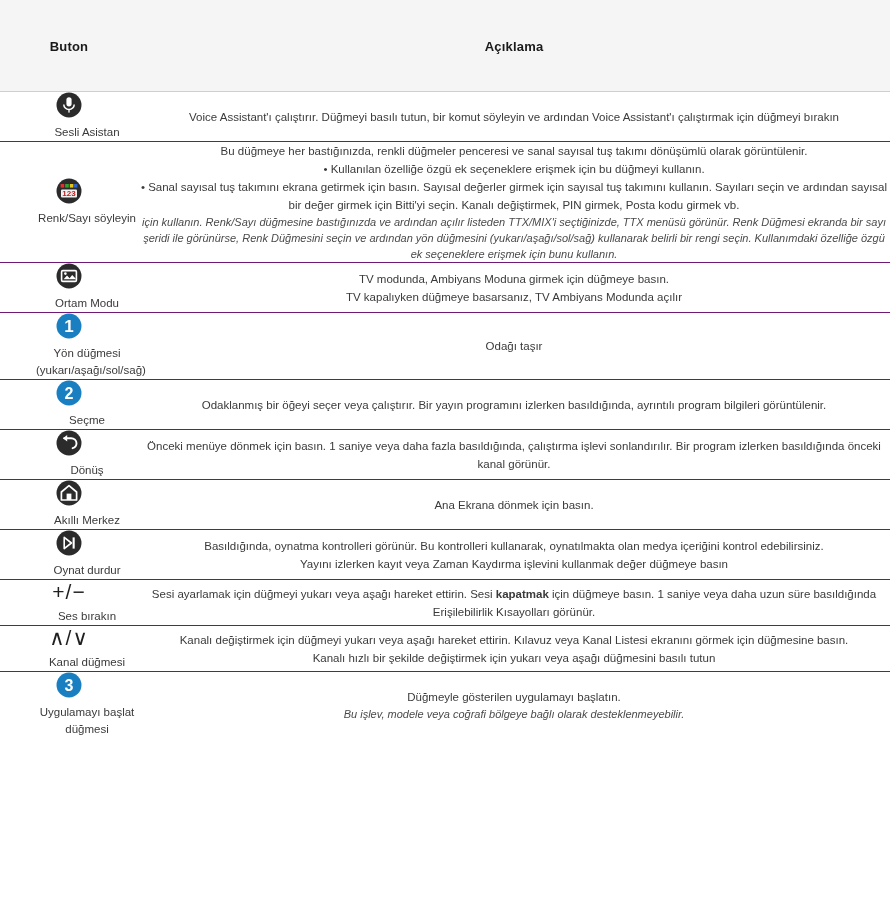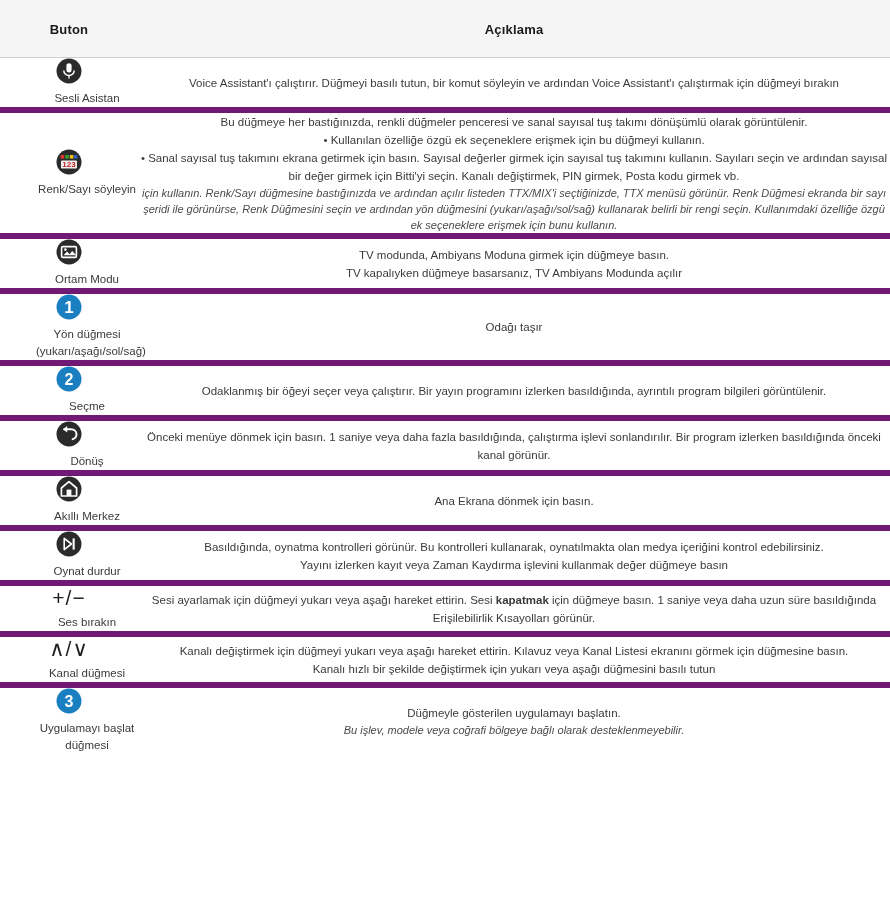--- a/index.html
+++ b/index.html
@@ -19,37 +19,37 @@
     width: 890px;
     border-collapse: collapse;
     table-layout: fixed;
   }
 
   .thead-row {
     background: #f5f5f5;
   }
   .thead-row th {
     border-bottom: 1px solid #cfcfcf;
-    padding: 0;
+    padding: 17px;
     height: 57px;
     vertical-align: middle;
   }
   .th-label {
     font-size: 13px;
     font-weight: bold;
     color: #1a1a1a;
     text-align: center;
     letter-spacing: 0.2px;
   }
 
   .col-button { width: 138px; }
   .col-desc { width: 752px; }
 
   .body-row > td {
-    border-bottom: 6px solid #701a75;
+    border-bottom: 1px solid #701a75;
     padding: 0;
     vertical-align: middle;
   }
   .body-row:last-child > td { border-bottom: none; }
 
   .btn-cell {
     text-align: center;
     padding: 14px 4px 14px 4px;
   }
   .desc-cell {

